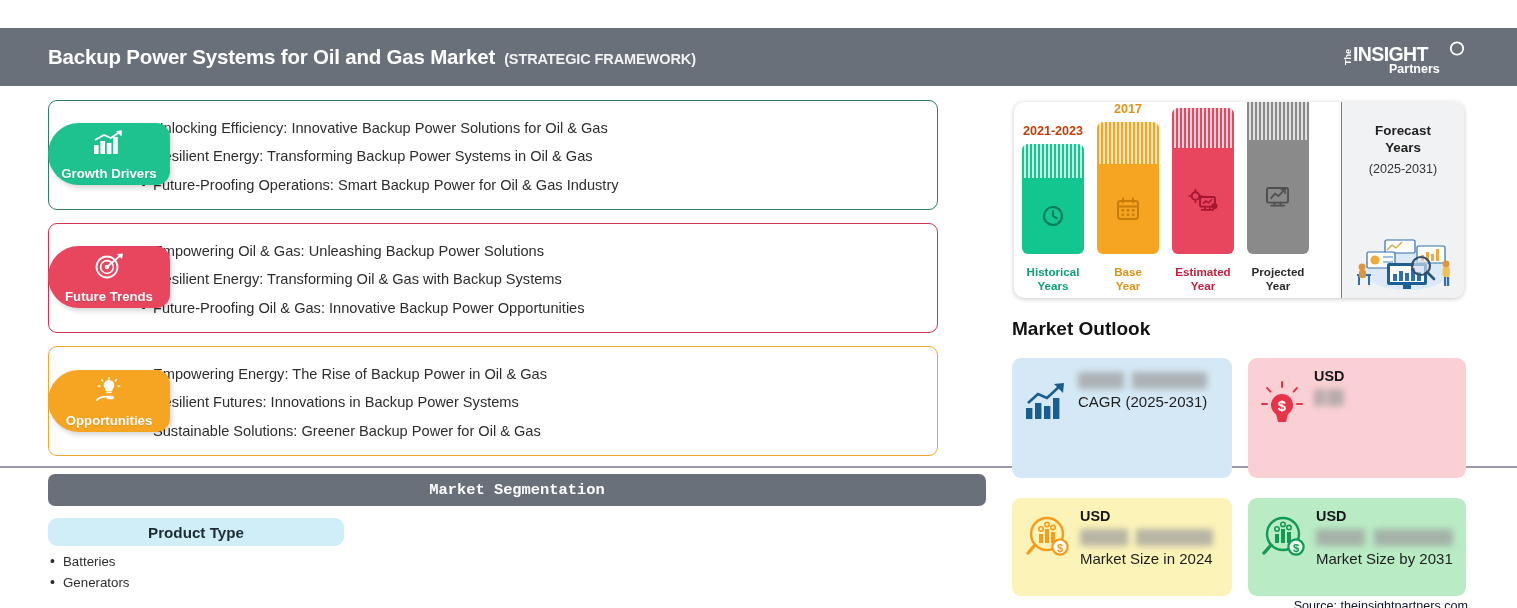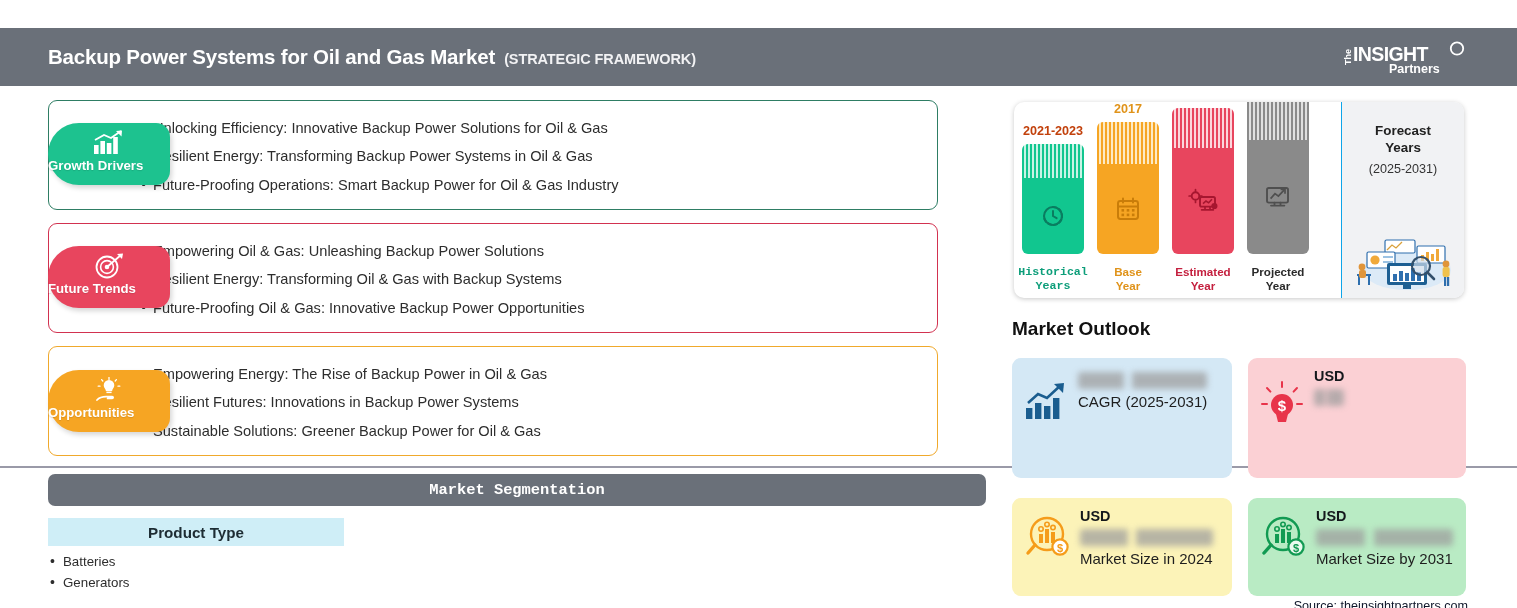--- a/index.html
+++ b/index.html
@@ -62,22 +62,22 @@
   .bullets li:before {
     content: "•";
     position: absolute; left: -12px; top: -1px;
     font-size: 15px; color: #2d2d2d;
   }
   .badge {
     position: absolute;
     width: 122px; height: 62px;
     border-radius: 31px 14px 14px 31px;
     display: flex; flex-direction: column;
-    align-items: flex-start; justify-content: flex-end;
-    padding-bottom: 12px;
+    align-items: center; justify-content: flex-end;
+    padding-bottom: 4px;
     color: #ffffff;
     box-shadow: 2px 3px 5px rgba(0,0,0,0.16);
     z-index: 4;
   }
   .badge-label {
     font-size: 13.2px; font-weight: bold; line-height: 14px;
     text-shadow: 0 1px 1px rgba(0,0,0,0.12);
   }
   .badge .bicon { position: absolute; top: 7px; left: 50%; transform: translateX(-50%); }
   .badge.green { background: #1dc28f; }
@@ -89,21 +89,21 @@
     width: 938px; height: 32px;
     background: #6a7079; border-radius: 7px;
     display: flex; align-items: center; justify-content: center;
   }
   .seg-bar span {
     color: #ffffff; font-size: 15.4px; font-weight: bold; font-family: Liberation Mono, monospace;
   }
   .seg-chip {
     position: absolute; left: 48px;
     width: 296px; height: 28px;
-    background: #cfeef7; border-radius: 0;
+    background: #cfeef7; border-radius: 9px;
     display: flex; align-items: center; justify-content: center;
   }
   .seg-chip span { color: #1d2c33; font-size: 15.2px; font-weight: bold; }
   .seg-list { position: absolute; left: 50px; list-style: none; }
   .seg-list li {
     position: relative; padding-left: 13px;
     font-size: 13.3px; color: #2d2d2d; line-height: 20.8px;
   }
   .seg-list li:before {
     content: "•"; position: absolute; left: 0; top: -1px; font-size: 14px;
@@ -272,21 +272,21 @@
       <div class="bar-body" style="height:110px;">
         <div class="bar-stripe" style="height:34px;background:repeating-linear-gradient(90deg,#11c68f 0 2px,#c9f3e6 2px 4px);"></div>
         <div class="bar-solid" style="height:76px;background:#11c68f;">
           <svg width="26" height="26" viewBox="0 0 26 26" style="position:absolute;left:50%;top:50%;transform:translate(-50%,-50%);">
             <path d="M13 4 a9 9 0 1 1 -8.6 11.6" fill="none" stroke="#0a7d60" stroke-width="2.1" stroke-linecap="round" stroke-dasharray="3.4 2.6"></path>
             <circle cx="13" cy="13" r="9" fill="none" stroke="#0a7d60" stroke-width="2.1"></circle>
             <path d="M13 8 v5 l3.6 2.2" stroke="#0a7d60" stroke-width="2" fill="none" stroke-linecap="round"></path>
           </svg>
         </div>
       </div>
-      <div class="bar-caption" style="color:#0d9e7a;font-family:Liberation Mono, monospace;">
+      <div class="bar-caption" style="color:#0d9e7a;">
         <div>Historical</div>
         <div>Years</div>
       </div>
     </div>
 
     <div class="barcol" style="left:83px;">
       <div class="bar-year" style="bottom:176px;color:#e0931a;">2017</div>
       <div class="bar-body" style="height:132px;">
         <div class="bar-stripe" style="height:42px;background:repeating-linear-gradient(90deg,#f6a523 0 2px,#fdeac4 2px 4px);"></div>
         <div class="bar-solid" style="height:90px;background:#f6a523;">

